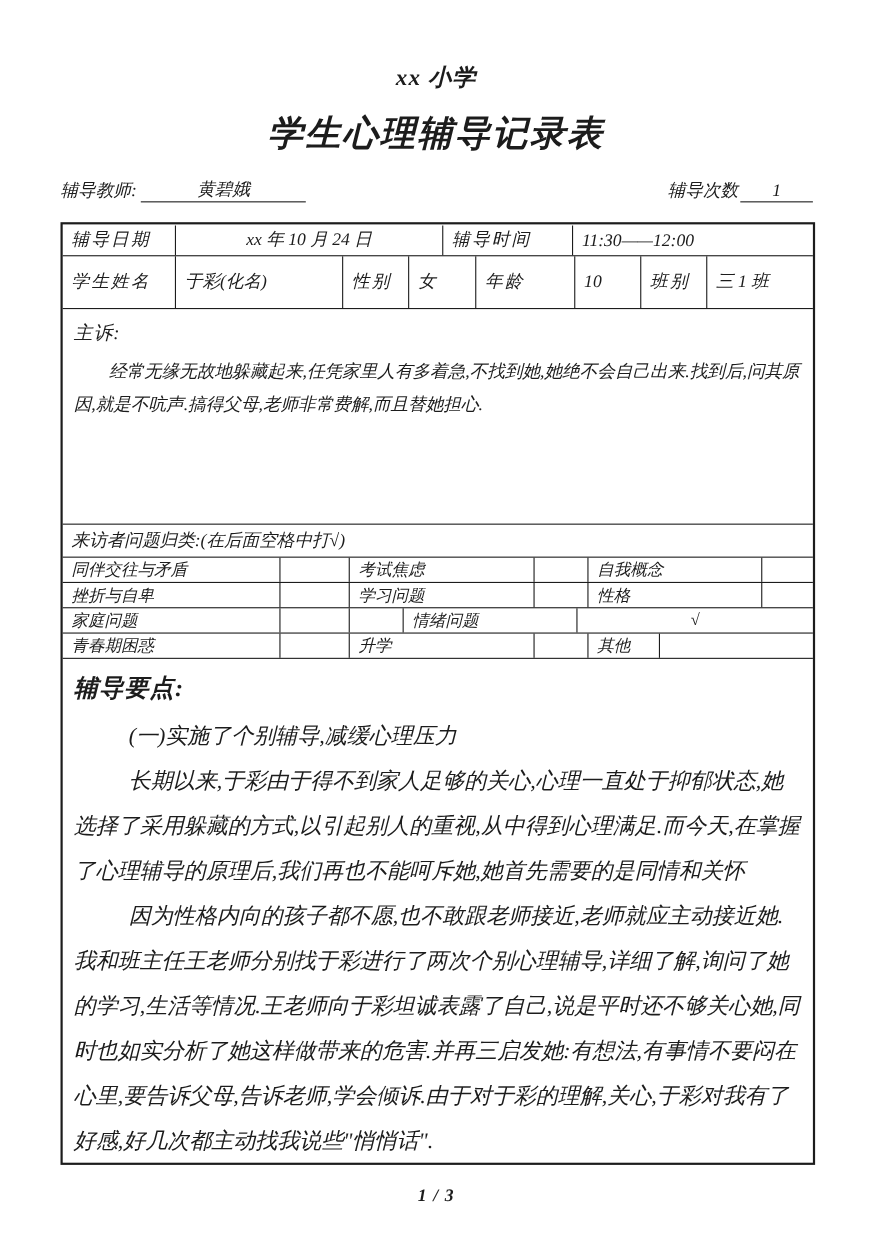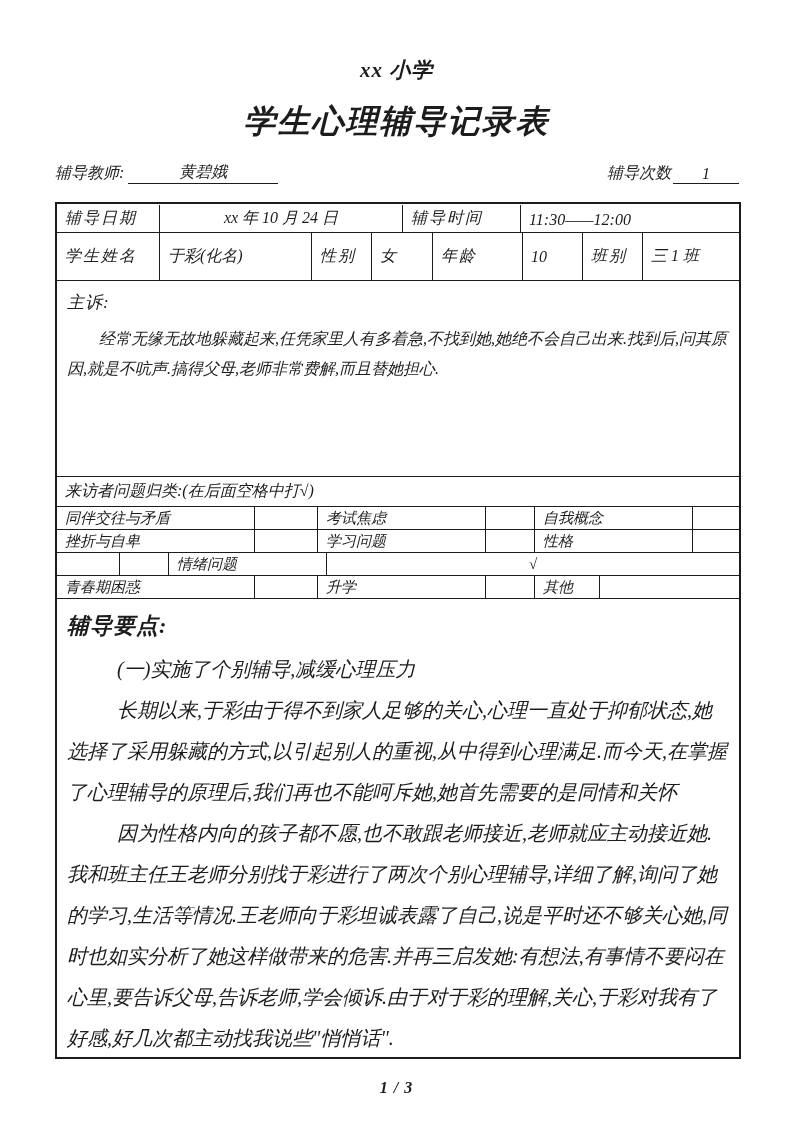--- a/index.html
+++ b/index.html
@@ -151,20 +151,21 @@
     </div>
     <div class="trow crow">
       <div class="cell cl1">挫折与自卑</div>
       <div class="cell cm1 center"></div>
       <div class="cell cl2">学习问题</div>
       <div class="cell cm2 center"></div>
       <div class="cell cl3">性格</div>
       <div class="cell grow center"></div>
     </div>
     <div class="trow crow">
+      <div class="cell cl1">家庭问题</div>
       <div class="cell cm1 center"></div>
       <div class="cell cm2 center"></div>
       <div class="cell cl3">情绪问题</div>
       <div class="cell grow center">√</div>
     </div>
     <div class="trow crow last">
       <div class="cell cl1">青春期困惑</div>
       <div class="cell cm1 center"></div>
       <div class="cell cl2">升学</div>
       <div class="cell cm2 center"></div>

